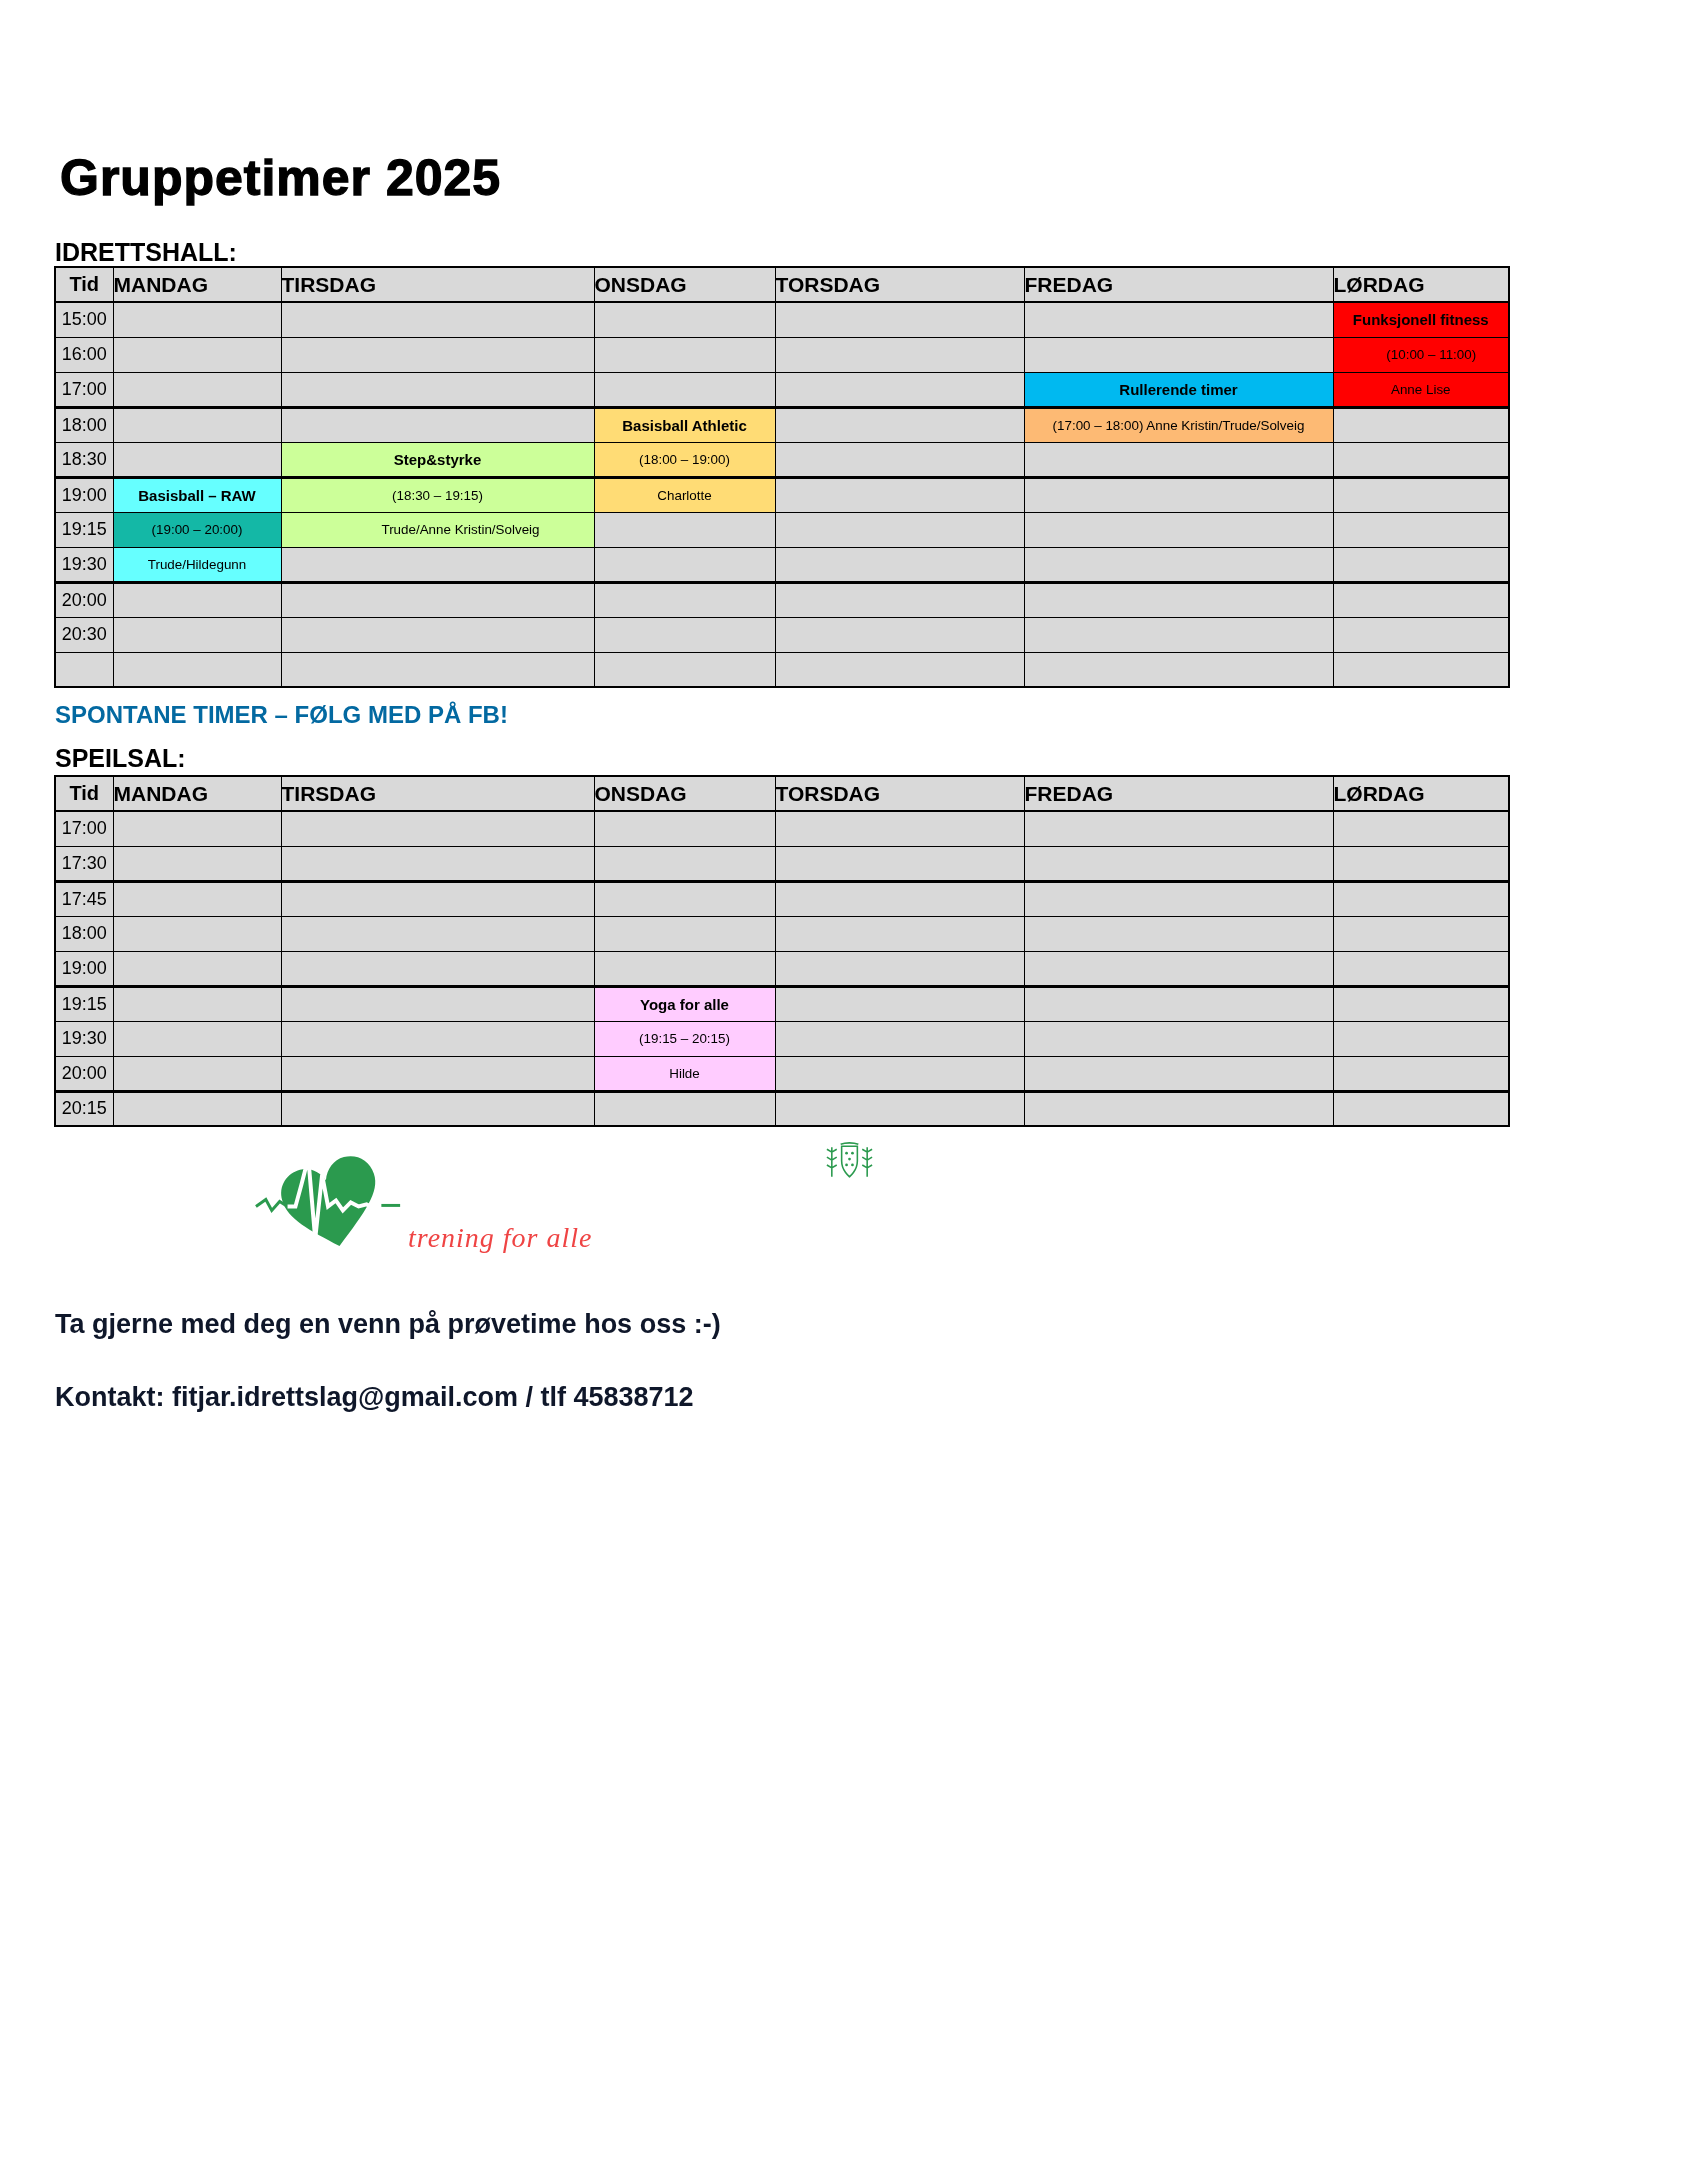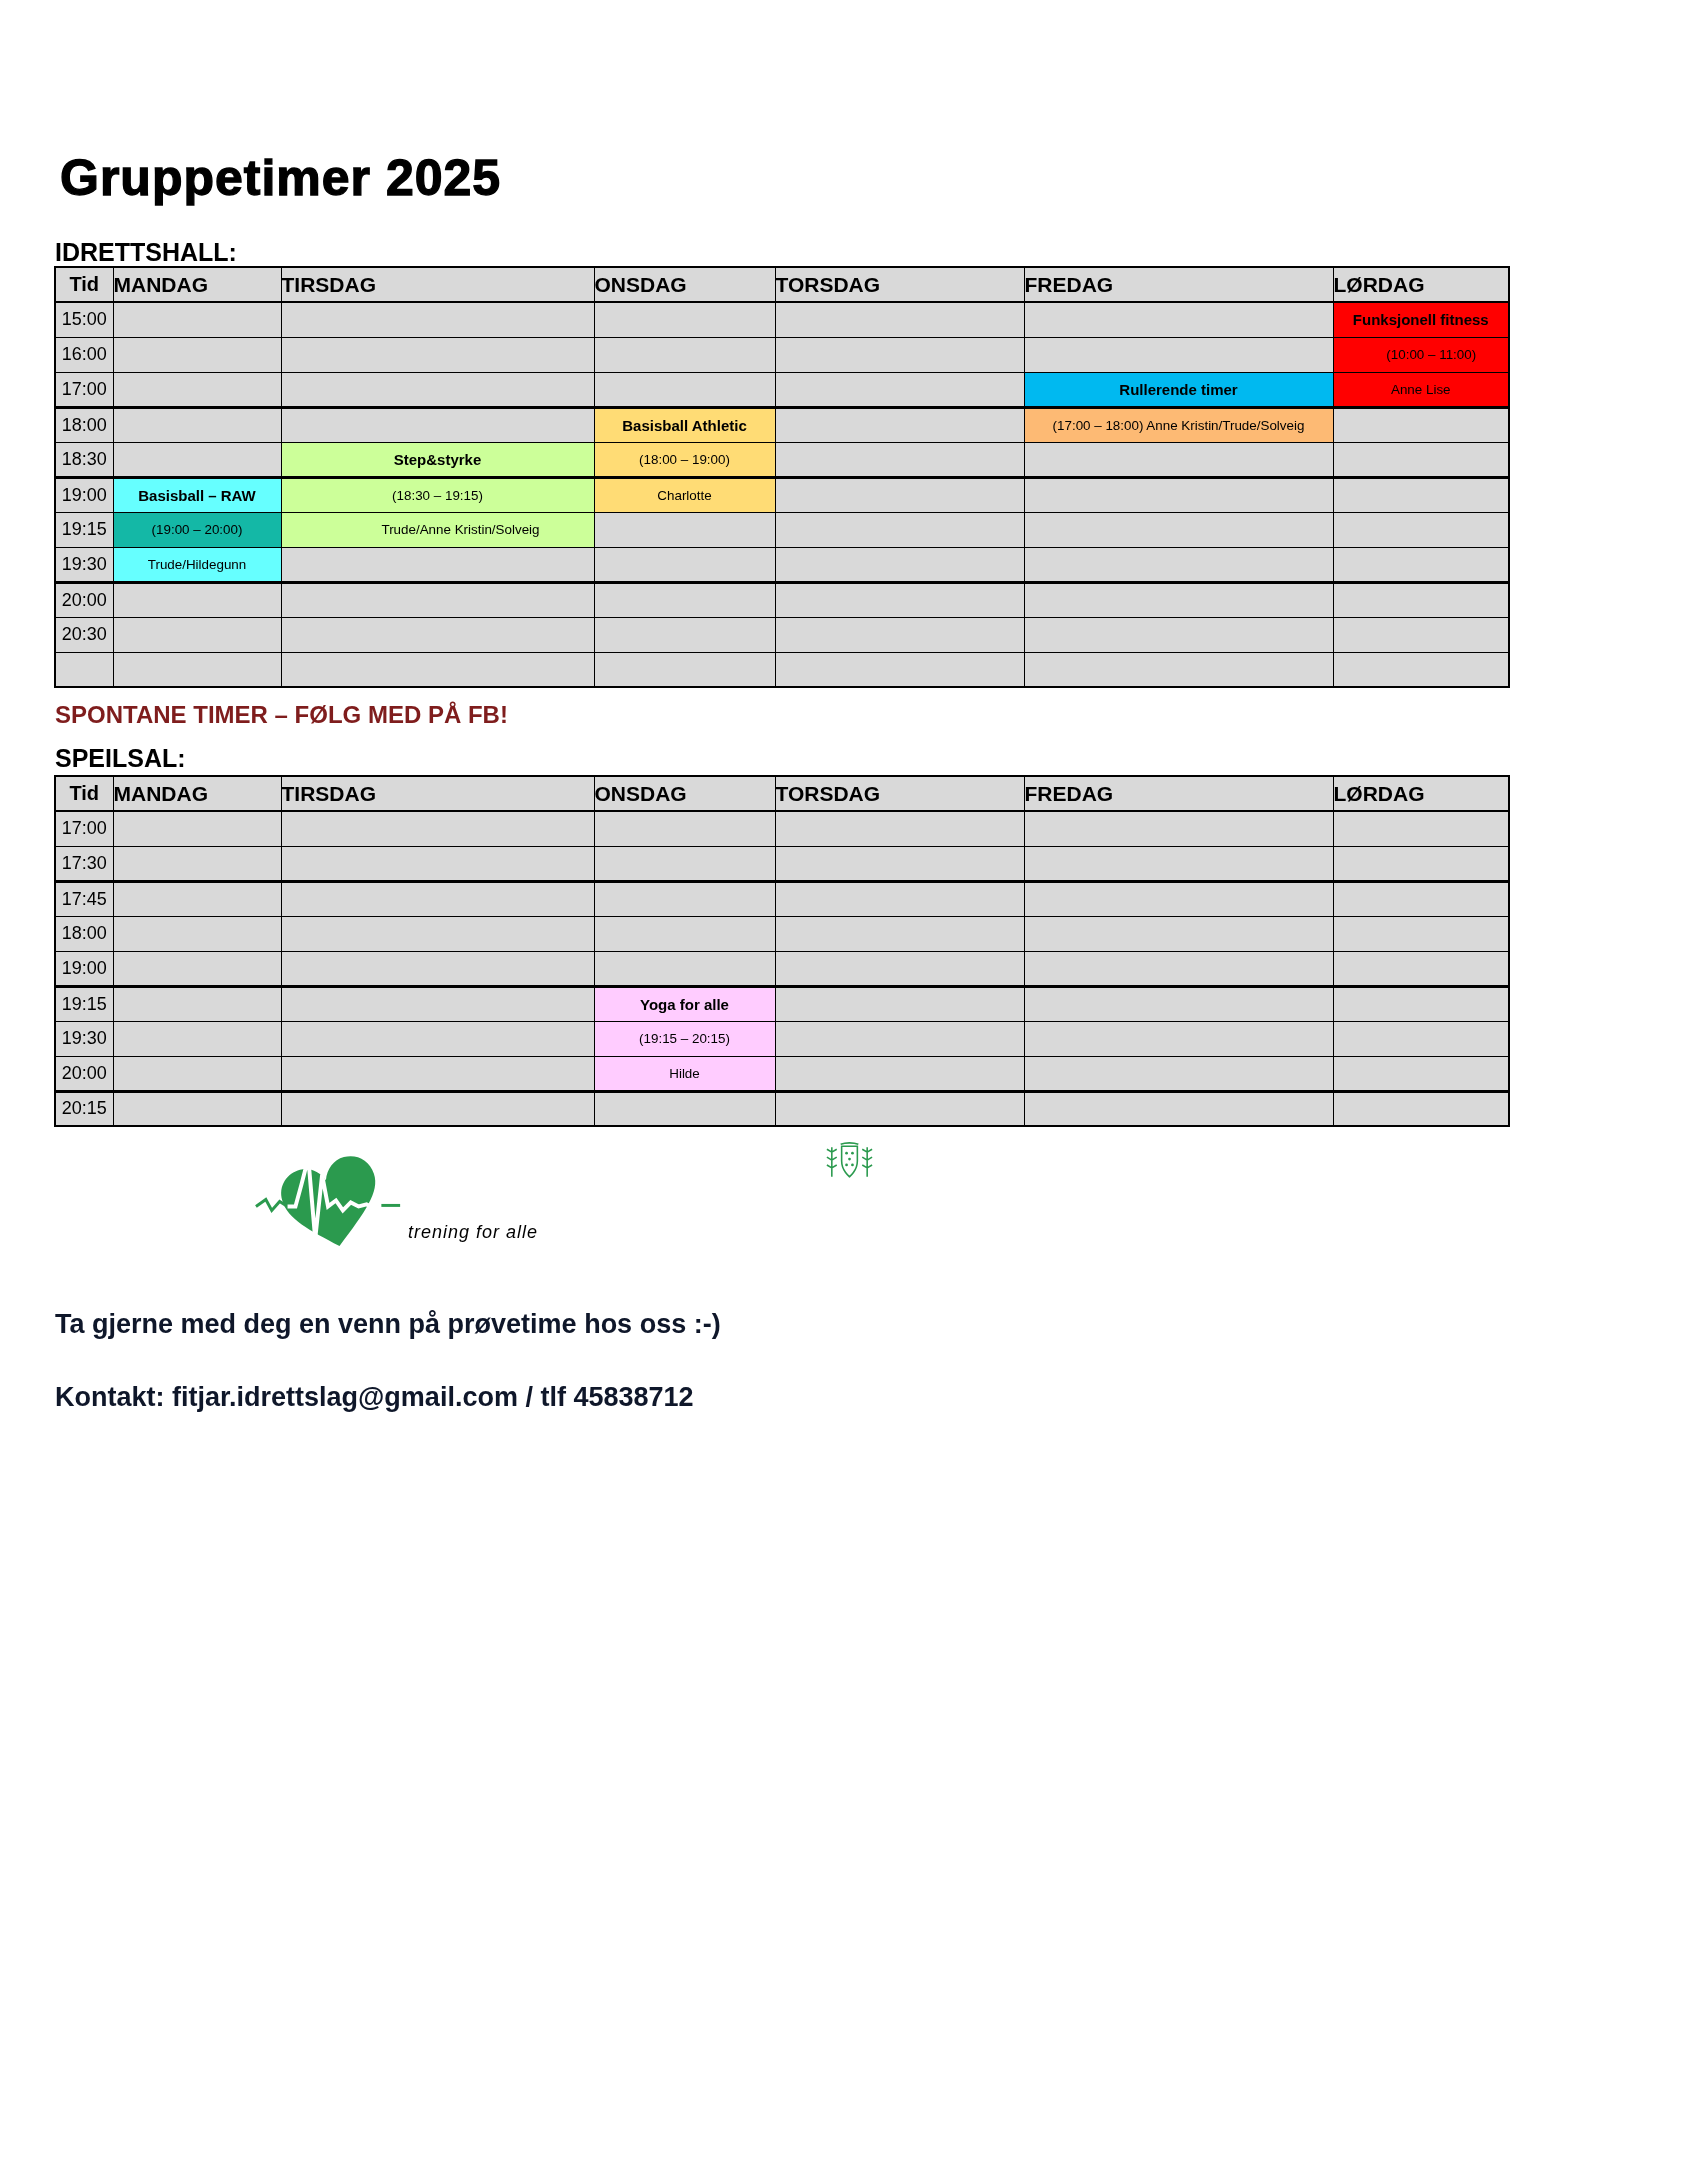--- a/index.html
+++ b/index.html
@@ -14,21 +14,21 @@
     position:absolute; left:60px; top:149px;
     font-size:50px; font-weight:700; letter-spacing:1px; color:#000;
     -webkit-text-stroke:1.3px #000;
   }
   .section-label {
     position:absolute; left:55px;
     font-size:25px; font-weight:700; color:#000;
   }
   .note {
     position:absolute; left:55px;
-    font-size:24px; font-weight:700; color:#7f1d1d;
+    font-size:24px; font-weight:700; color:#0369a1;
   }
   table.schedule {
     position:absolute; left:54px;
     border-collapse:collapse; table-layout:fixed;
     border:2px solid #000;
   }
   .schedule th, .schedule td {
     border:1px solid #000;
     background:#D9D9D9;
     height:35px;
@@ -49,22 +49,22 @@
 
   .logo { position:absolute; left:252px; top:1137px; width:693px; height:129px; }
   .logo-heart { position:absolute; left:0; top:8px; }
   .logo-crest { position:absolute; left:570px; top:2px; }
   .logo-name {
     position:absolute; left:153px; top:53px;
     font-size:31px; letter-spacing:4px; color:#2B9A4E; font-weight:400;
   }
   .logo-tagline {
     position:absolute; left:156px; top:85px;
-    font-family:Liberation Sans, sans-serif; font-style:italic;
-    font-size:18px; letter-spacing:1px; color:#000000;
+    font-family:Liberation Serif, serif; font-style:italic;
+    font-size:28px; letter-spacing:1px; color:#ef4444;
   }
   .footer-line { position:absolute; left:55px; font-size:27px; font-weight:700; color:#0f172a; }
   .f1 { top:1309px; }
   .f2 { top:1382px; }
 </style>
 </head>
 <body>
 
 <div class="page">
 

